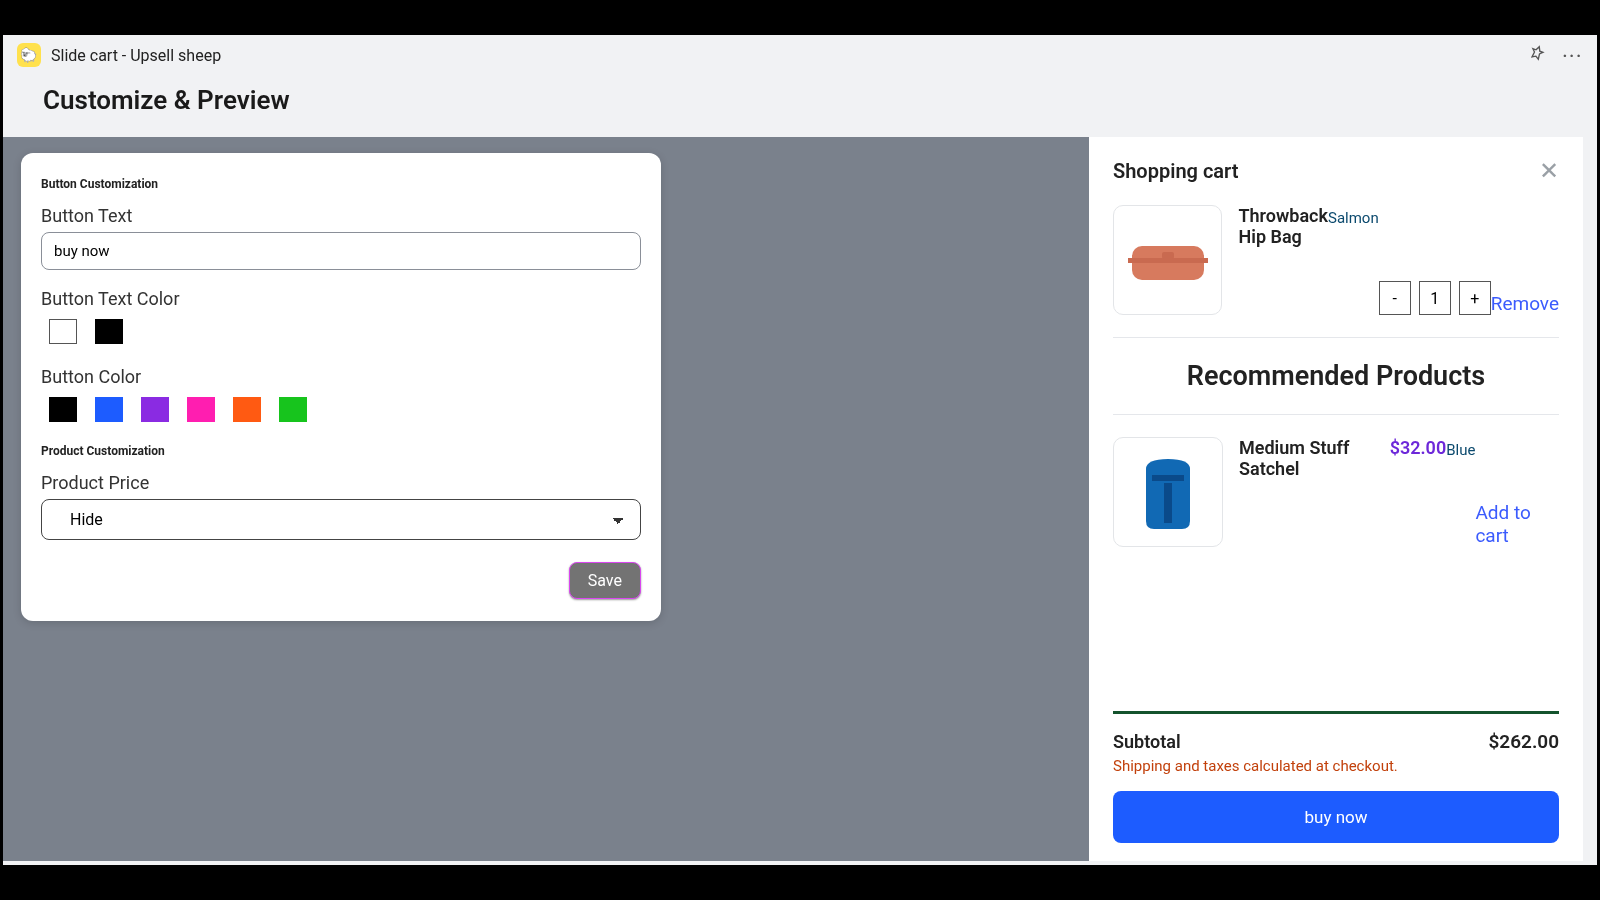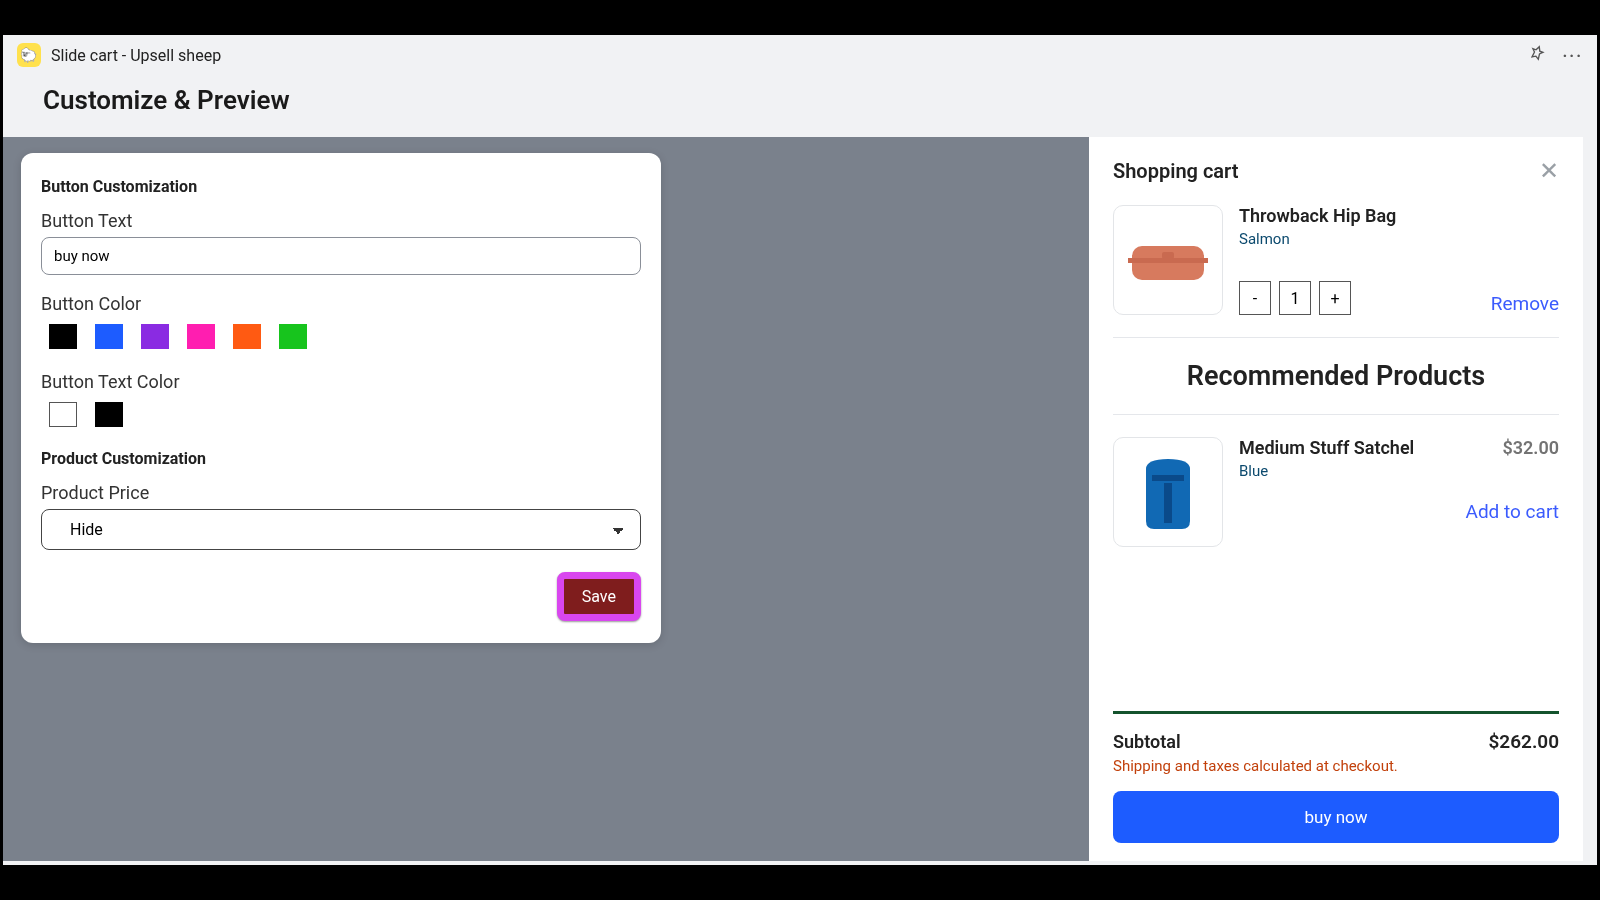--- a/index.html
+++ b/index.html
@@ -9,49 +9,49 @@
   .titlebar { display:flex; align-items:center; height:40px; padding:0 14px; background:#f1f2f4; }
   .app-logo { width:24px; height:24px; border-radius:6px; background:#ffe14d; display:flex; align-items:center; justify-content:center; font-size:14px; margin-right:10px; }
   .app-title { font-size:16px; color:#222; }
   .titlebar-right { margin-left:auto; display:flex; align-items:center; gap:18px; color:#555; }
   .titlebar-right span { cursor:pointer; }
   .header { padding:10px 40px 22px 40px; }
   .header h1 { font-size:26px; font-weight:600; color:#1a1a1a; }
   .workspace { position:relative; height:calc(100% - 40px - 66px); display:flex; }
   .preview-bg { background:#7a818c; flex:1; padding:16px 0 0 18px; }
   .panel { background:#fff; border-radius:12px; width:640px; box-shadow:0 2px 8px rgba(0,0,0,.15); padding:24px 20px 22px 20px; }
-  .sec-heading { font-weight:700; font-size:16px; color:#222; margin-bottom:14px; }
+  .sec-heading { font-weight:700; font-size:12px; color:#222; margin-bottom:14px; }
   .field-label { font-size:18px; color:#333; margin-bottom:6px; display:block; }
   .text-input { width:100%; border:1px solid #8a8f98; border-radius:8px; padding:9px 12px; font-size:15px; }
   .swatches { display:flex; gap:18px; padding:4px 0 4px 8px; }
   .swatch { width:28px; height:25px; cursor:pointer; }
   .swatch.bordered { border:1px solid #555; }
   .group { margin-bottom:18px; }
   .select { width:100%; border:1.5px solid #444; border-radius:8px; padding:10px 28px; font-size:16px; appearance:none; background:#fff; background-image:linear-gradient(45deg,transparent 50%,#333 50%),linear-gradient(135deg,#333 50%,transparent 50%); background-position:calc(100% - 22px) 18px,calc(100% - 16px) 18px; background-size:6px 6px,6px 6px; background-repeat:no-repeat; }
   .save-row { display:flex; justify-content:flex-end; margin-top:22px; }
-  .save-btn { background:#7f1d1d; color:#fff; border:7px solid #d946ef; border-radius:8px; padding:8px 18px; font-size:16px; cursor:pointer; box-shadow:0 1px 2px rgba(0,0,0,.4); }
+  .save-btn { background:#737373; color:#fff; border:1px solid #d946ef; border-radius:8px; padding:8px 18px; font-size:16px; cursor:pointer; box-shadow:0 1px 2px rgba(0,0,0,.4); }
   
   .scrollbar { width:14px; background:#f1f2f4; position:absolute; right:0; top:0; bottom:0; }
   .cart { position:absolute; right:14px; top:0; bottom:0; width:494px; background:#fff; padding:22px 24px 18px 24px; display:flex; flex-direction:column; }
   .cart-header { display:flex; align-items:center; justify-content:space-between; margin-bottom:22px; }
   .cart-header h2 { font-size:20px; font-weight:600; color:#222; }
   .close-x { color:#9aa0a6; font-size:24px; font-weight:300; cursor:pointer; line-height:1; }
   .cart-item { display:flex; gap:16px; }
   .thumb { width:110px; height:110px; border:1px solid #e3e5e8; border-radius:10px; display:flex; align-items:center; justify-content:center; }
-  .item-info { flex:1; display:flex; flex-direction:column; }
+  .item-info { flex:1; display:flex; flex-direction:row; }
   .item-row { display:flex; justify-content:space-between; align-items:flex-start; }
   .item-title { font-size:18px; font-weight:600; color:#222; }
   .item-variant { font-size:15px; color:#0c4a6e; margin-top:4px; }
   .qty-row { display:flex; align-items:flex-end; justify-content:space-between; margin-top:auto; }
   .qty { display:flex; gap:8px; margin-top:10px; }
   .qty button, .qty span { width:32px; height:34px; border:1px solid #555; background:#fff; font-size:16px; display:flex; align-items:center; justify-content:center; }
   .link { color:#3b5bfd; font-size:19px; cursor:pointer; }
   .divider { height:1px; background:#e5e7eb; margin:22px 0; }
   .rec-title { text-align:center; font-size:27px; font-weight:600; color:#222; }
-  .item-price { font-size:18px; font-weight:600; color:#737373; }
+  .item-price { font-size:18px; font-weight:600; color:#6d28d9; }
   .cart-footer { border-top:3px solid #14532d; padding-top:16px; margin-top:auto; }
   .subtotal-row { display:flex; justify-content:space-between; align-items:baseline; }
   .subtotal-label { font-size:18px; font-weight:600; color:#222; }
   .subtotal-val { font-size:19px; font-weight:600; color:#222; }
   .ship-note { font-size:15px; color:#c2410c; margin-top:4px; }
   .checkout-btn { width:100%; margin-top:16px; background:#1d5cff; color:#fff; border:none; border-radius:8px; padding:16px 0; font-size:17px; cursor:pointer; }
   .rec-item .qty-row { margin-top:20px;justify-content:flex-end; }
 </style>
 </head>
 <body>
@@ -79,36 +79,36 @@
     <div class="preview-bg">
       <div class="panel">
         <div class="sec-heading">Button Customization</div>
 
         <div class="group">
           <label class="field-label">Button Text</label>
           <input class="text-input" type="text" value="buy now" style="">
         </div>
 
         <div class="group">
+          <label class="field-label">Button Text Color</label>
+          <div class="swatches" id="txt-colors">
+              <div class="swatch bordered" style="background: rgb(255, 255, 255);"></div>
+              <div class="swatch" style="background: rgb(0, 0, 0);"></div>
+            </div>
+        </div>
+
+        <div class="group">
           <label class="field-label">Button Color</label>
           <div class="swatches" id="btn-colors">
               <div class="swatch" style="background: rgb(0, 0, 0);"></div>
               <div class="swatch" style="background: rgb(29, 92, 255);"></div>
               <div class="swatch" style="background: rgb(138, 43, 226);"></div>
               <div class="swatch" style="background: rgb(255, 30, 176);"></div>
               <div class="swatch" style="background: rgb(255, 90, 18);"></div>
               <div class="swatch" style="background: rgb(23, 196, 29);"></div>
-            </div>
-        </div>
-
-        <div class="group">
-          <label class="field-label">Button Text Color</label>
-          <div class="swatches" id="txt-colors">
-              <div class="swatch bordered" style="background: rgb(255, 255, 255);"></div>
-              <div class="swatch" style="background: rgb(0, 0, 0);"></div>
             </div>
         </div>
 
         <div class="sec-heading" style="margin-top:8px;">Product Customization</div>
 
         <div class="group">
           <label class="field-label">Product Price</label>
           <select class="select">
             <option>Hide</option>
           </select>

